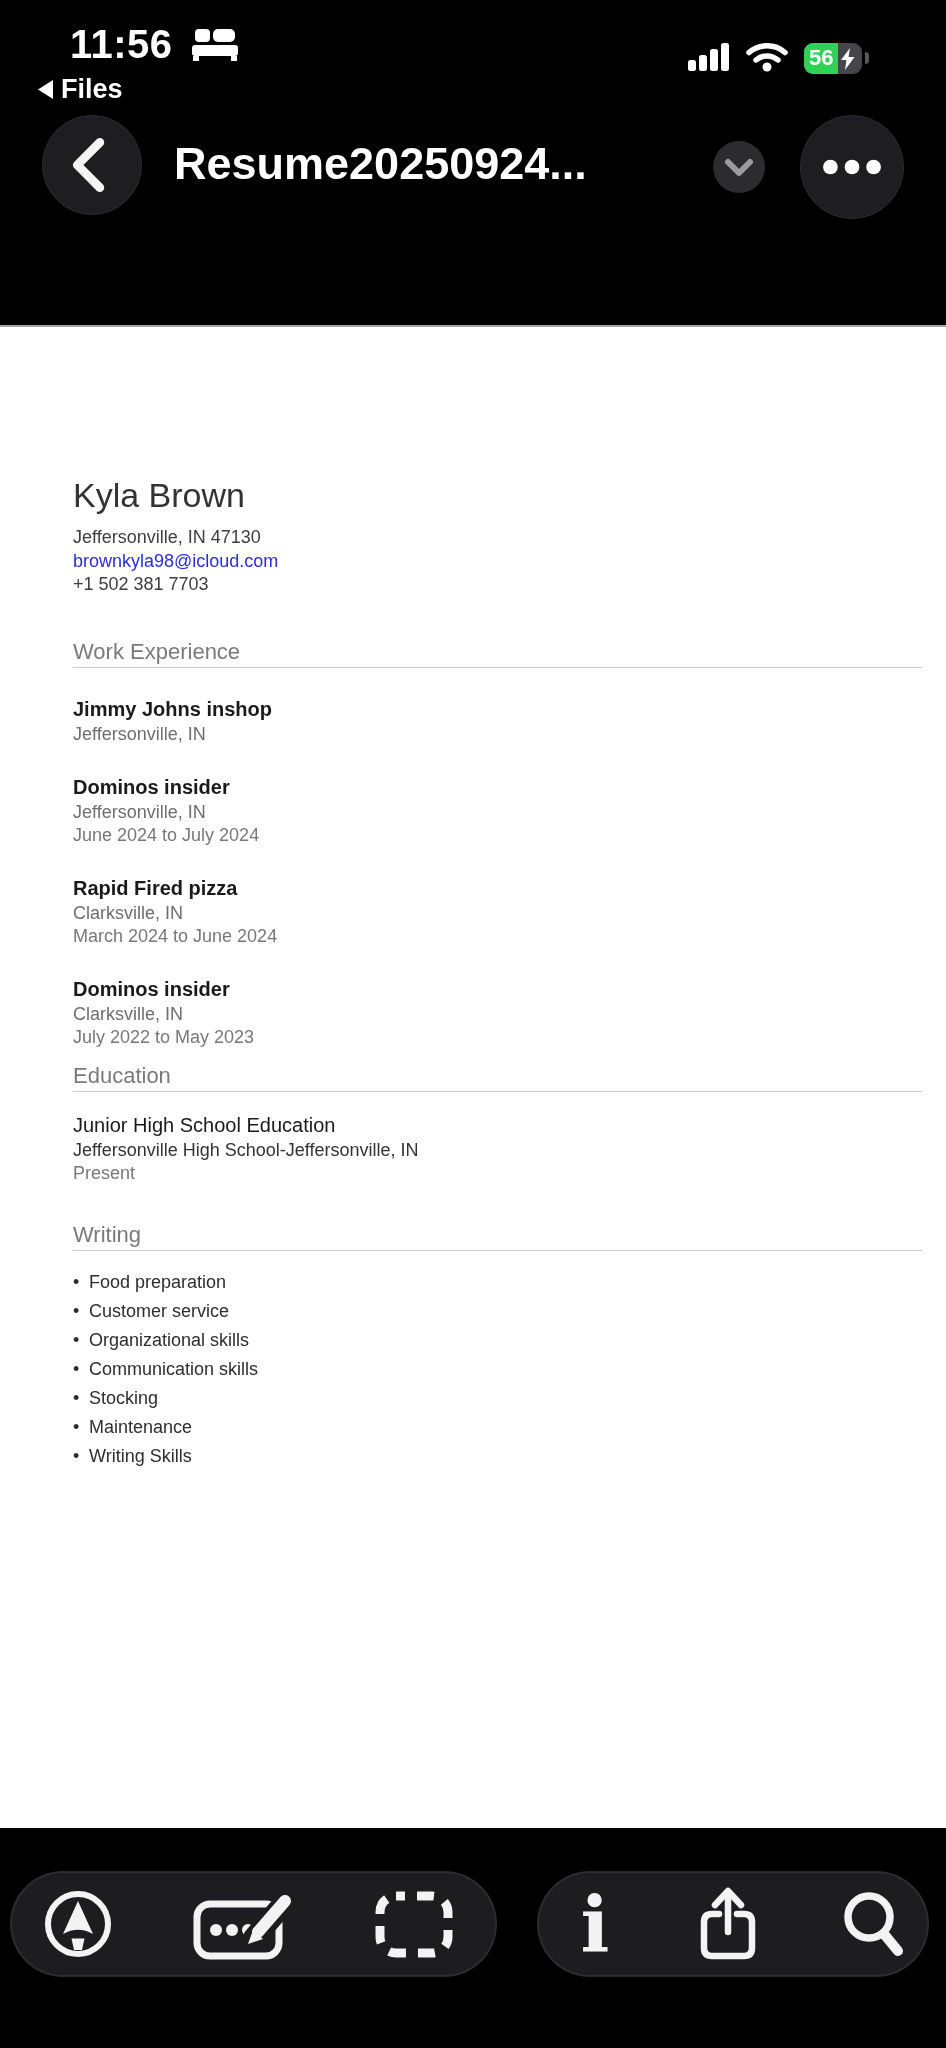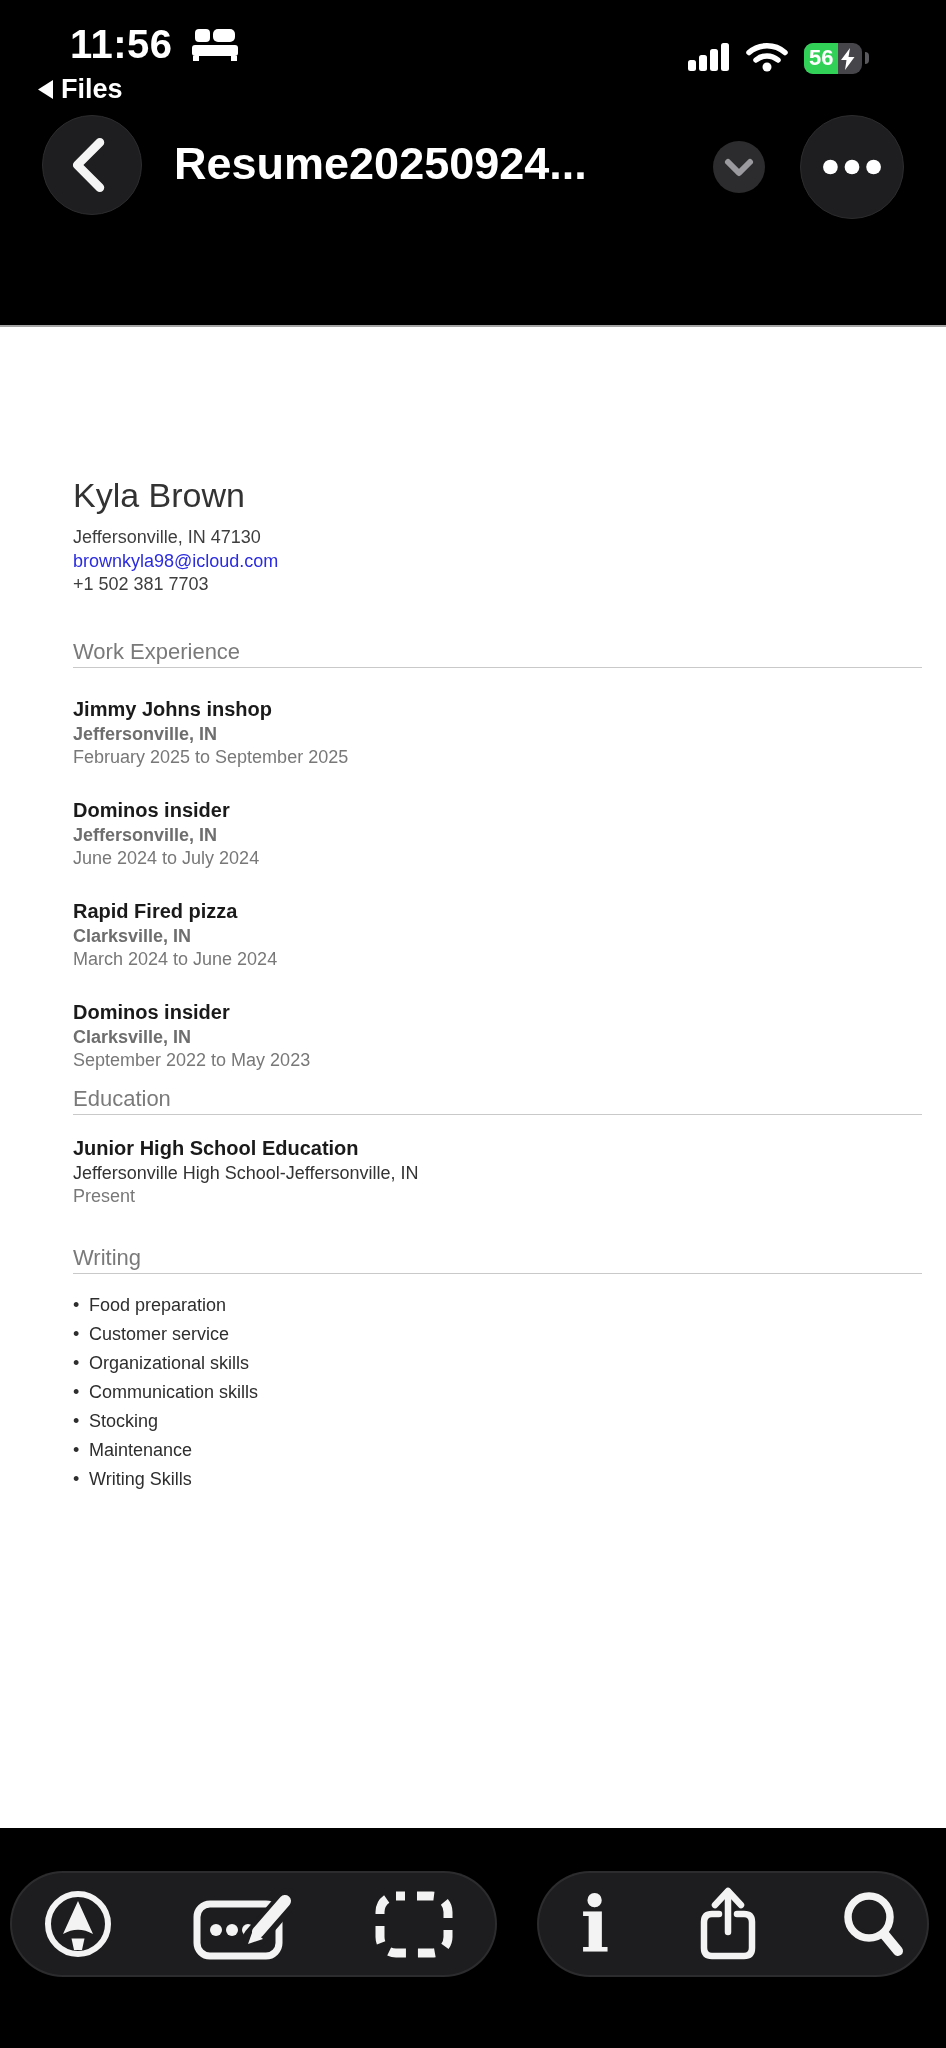--- a/index.html
+++ b/index.html
@@ -34,25 +34,25 @@
   .doc-inner { position:absolute; left:73px; top:0; width:849px; }
   .name { margin:150px 0 0; font-size:34px; font-weight:400; color:#333; line-height:36px; }
   .contact { margin-top:13px; font-size:18px; line-height:23.5px; color:#3e3e3e; }
   .contact .email { color:#2b2be0; text-decoration:none; display:inline-block; }
   .sec-head { font-size:22px; font-weight:400; color:#7a7a7a; line-height:26px; }
   .rule { border:none; border-top:1.5px solid #c9c9c9; margin:2px 0 0; }
   .sec-work { margin-top:42px; }
   .jobs { margin-top:19px; }
   .job { margin-bottom:14px; }
   .job-title { font-size:20px; font-weight:700; color:#1a1a1a; line-height:27px;margin-top:28px; }
-  .job-loc { font-size:18px; color:#6e6e6e; line-height:23px;font-weight:bold; }
+  .job-loc { font-size:18px; color:#6e6e6e; line-height:23px; }
   .job-dates { font-size:18px; color:#787878; line-height:23px; }
   .sec-edu { margin-top:8px; }
   .edu-entry { margin-top:20px; }
-  .edu-degree { font-size:20px; font-weight:700; color:#1a1a1a; line-height:27px; }
+  .edu-degree { font-size:20px; font-weight:400; color:#1a1a1a; line-height:27px; }
   .edu-school { font-size:18px; color:#333; line-height:23px; }
   .edu-dates { font-size:18px; color:#787878; line-height:23px; }
   .sec-skills { margin-top:37px; }
   .skills-list { margin:17px 0 0; padding:0; list-style:none; }
   .skills-list li { font-size:18px; color:#2e2e2e; line-height:29px; }
   .skills-list li::before { content:"•"; display:inline-block; width:16px; color:#2e2e2e; }
 
   
   .pill { position:absolute; top:1871px; height:106px; border-radius:53px; background:#1d1d1f; border:2px solid rgba(255,255,255,0.07); display:flex; align-items:center; }
   .pill-left  { left:10px;  width:487px; justify-content:space-between; padding:0 40px 0 30px; }
@@ -137,36 +137,35 @@
         <div>+1 502 381 7703</div>
       </div>
 
       <div class="sec-work">
         <div class="sec-head">Work Experience</div>
         <hr class="rule">
         <div class="jobs">
           <div class="job">
             <div class="job-title">Jimmy Johns inshop</div>
             <div class="job-loc">Jeffersonville, IN</div>
-            <div class="job-dates">February 2025 to September 2025</div>
           </div>
           <div class="job">
             <div class="job-title">Dominos insider</div>
             <div class="job-loc">Jeffersonville, IN</div>
             <div class="job-dates">June 2024 to July 2024</div>
           </div>
           <div class="job">
             <div class="job-title">Rapid Fired pizza</div>
             <div class="job-loc">Clarksville, IN</div>
             <div class="job-dates">March 2024 to June 2024</div>
           </div>
           <div class="job">
             <div class="job-title">Dominos insider</div>
             <div class="job-loc">Clarksville, IN</div>
-            <div class="job-dates">September 2022 to May 2023</div>
+            <div class="job-dates">July 2022 to May 2023</div>
           </div>
         </div>
       </div>
 
       <div class="sec-edu">
         <div class="sec-head">Education</div>
         <hr class="rule">
         <div class="edu-entry">
           <div class="edu-degree">Junior High School Education</div>
           <div class="edu-school">Jeffersonville High School-Jeffersonville, IN</div>

